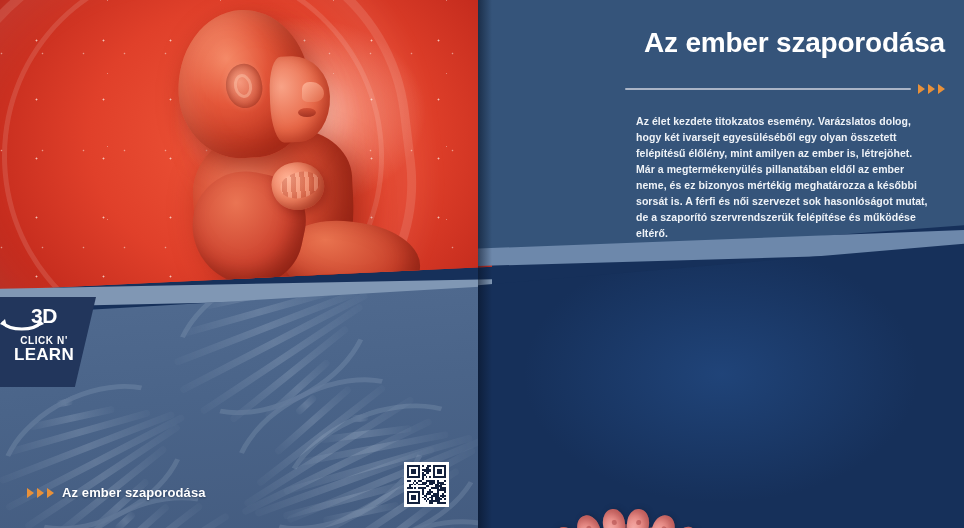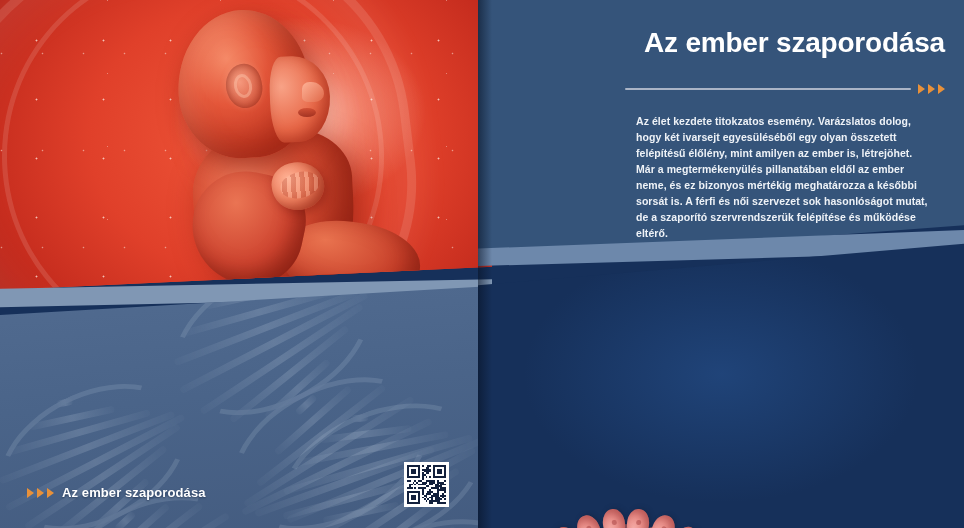--- a/index.html
+++ b/index.html
@@ -430,20 +430,32 @@
           <div class="rung" style="top: 83.3333px; left: 8.35151px; width: 193.297px; transform: rotate(-6.50779deg);"></div>
           <div class="rung" style="top: 100px; left: 30.4727px; width: 149.055px; transform: rotate(-11.6635deg);"></div>
           <div class="rung" style="top: 116.667px; left: 62.9279px; width: 84.1441px; transform: rotate(-14.9965deg);"></div>
           <div class="rung" style="top: 150px; left: 55.4697px; width: 99.0606px; transform: rotate(-14.4772deg);"></div>
           <div class="rung" style="top: 166.667px; left: 24.8122px; width: 160.376px; transform: rotate(-10.7061deg);"></div>
           <div class="strand" style="left: 0px; top: 0px; width: 210px; height: 130px;"></div>
           <div class="strand" style="left: 0px; top: 125px; width: 210px; height: 130px;"></div>
         </div>
     </div>
 
+    <div id="badge">
+      <div id="badge-3d">
+        <span>3D</span>
+        <svg class="arrowround" viewBox="0 0 44 13">
+          <path d="M3 4 C 10 12, 34 12, 40 4" stroke="#ffffff" stroke-width="3.2" fill="none" stroke-linecap="round"></path>
+          <polygon points="39,0 44,5 37,8" fill="#ffffff"></polygon>
+          <polygon points="5,0 0,5 7,8" fill="#ffffff"></polygon>
+        </svg>
+      </div>
+      <div id="badge-click">CLICK N'</div>
+      <div id="badge-learn">LEARN</div>
+    </div>
 
     <div id="footer">
       <div id="footer-arrows">
         <span class="tri"></span>
         <span class="tri"></span>
         <span class="tri"></span>
       </div>
       <div id="footer-title">Az ember szaporodása</div>
     </div>
 

